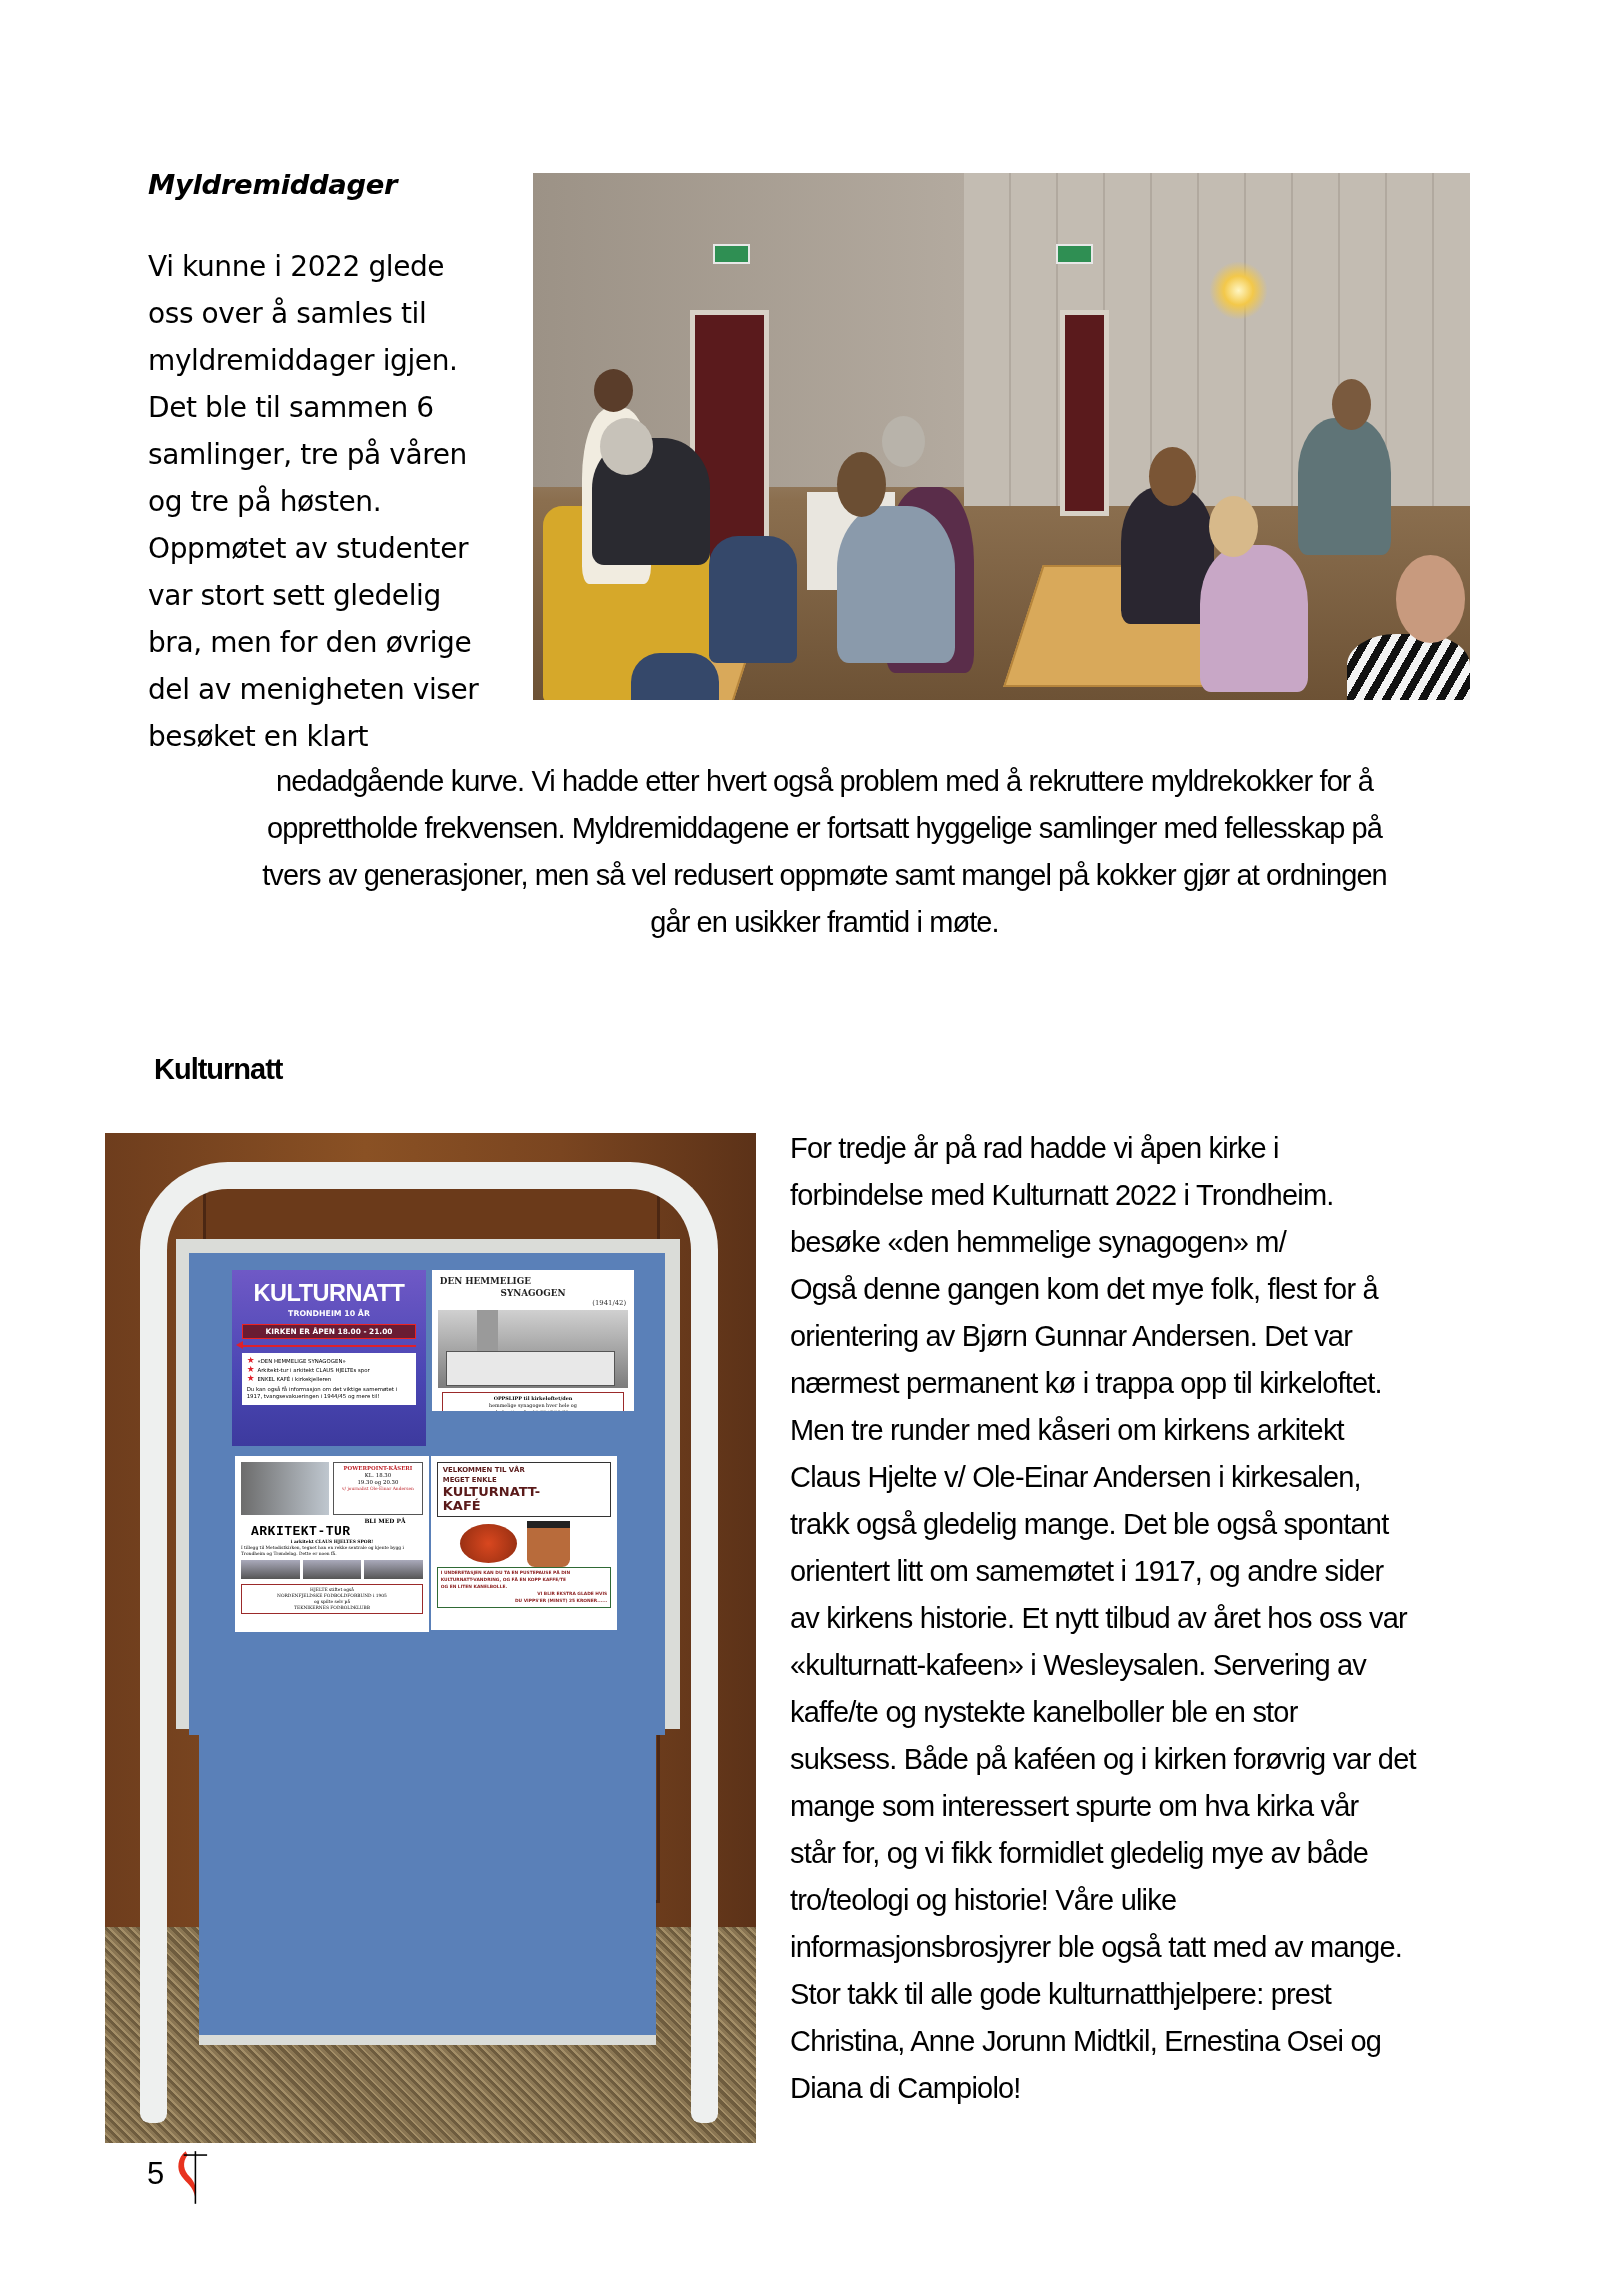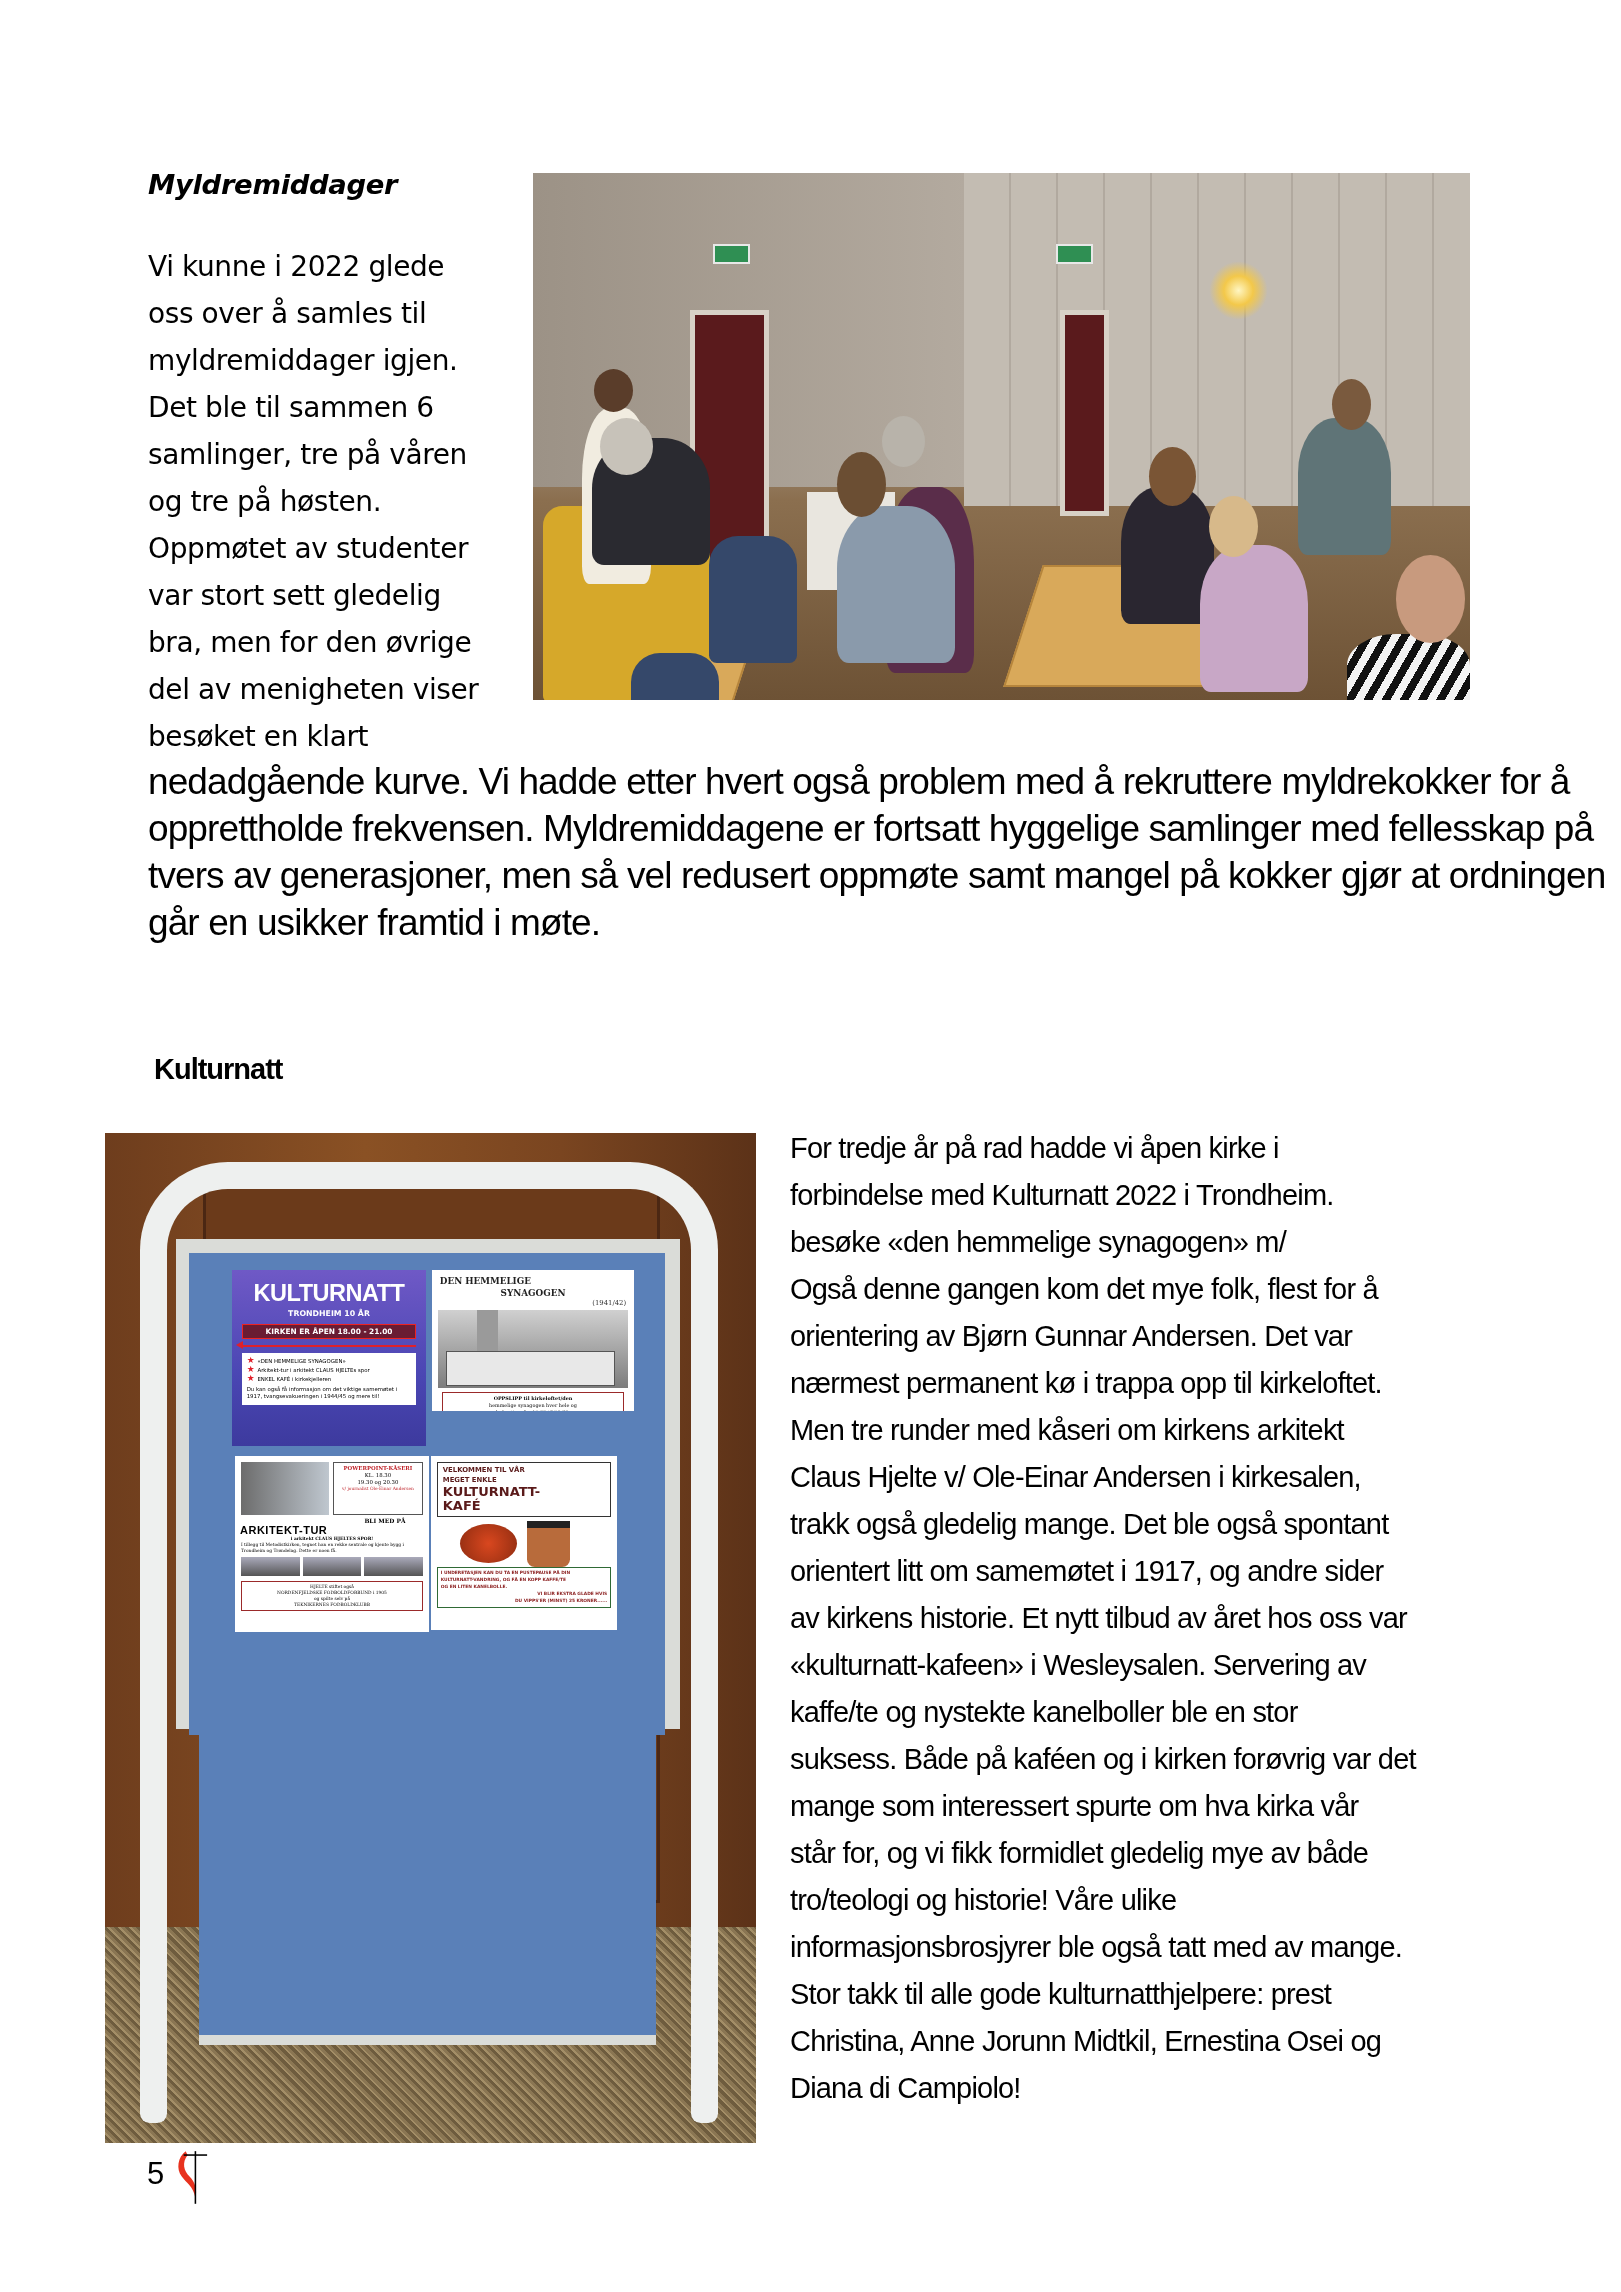--- a/index.html
+++ b/index.html
@@ -5,21 +5,21 @@
   html, body { margin: 0; padding: 0; background: #ffffff; }
   body { width: 1621px; height: 2293px; position: relative; overflow: hidden;
          font-family: "DejaVu Sans", "Liberation Sans", sans-serif; color: #000; }
   .heading { position: absolute; font-weight: bold; font-size: 27.4px; letter-spacing: -0.3px; margin: 0; }
   #h1 { left: 148px; top: 169px; font-style: italic; }
   #h2 { left: 154px; top: 1053px; font-family: "Liberation Sans", sans-serif; font-size: 29px; letter-spacing: -1px; }
   .body-text { font-size: 28px; line-height: 47px; letter-spacing: -0.4px; }
   .narrow-lines { position: absolute; left: 148px; top: 243px; width: 363px; }
   .narrow-lines div { white-space: nowrap; }
   .wide-lines { position: absolute; left: 148px; top: 758px; width: 1353px;
-                font-family: "Liberation Sans", sans-serif; font-size: 37px; letter-spacing: -0.9px; }
+                font-family: "Liberation Sans", sans-serif; font-size: 29px; letter-spacing: -0.9px; text-align: center; }
   .wide-lines div { white-space: nowrap; }
   .right-lines { position: absolute; left: 790px; top: 1125px; width: 745px;
                  font-family: "Liberation Sans", sans-serif; font-size: 29px; line-height: 47px; letter-spacing: -0.8px; }
   .right-lines div { white-space: nowrap; }
 
   
   #photo1 { position: absolute; left: 533px; top: 173px; width: 937px; height: 527px; overflow: hidden;
             background: linear-gradient(180deg, #a79d91 0%, #b7aea3 38%, #8b6f4f 62%, #6d5235 100%); }
   #photo1 .wall-left { position: absolute; left: 0; top: 0; width: 451px; height: 314px; background: linear-gradient(90deg,#9c9286,#b4aba0); }
   #photo1 .wall-right { position: absolute; left: 431px; top: 0; width: 506px; height: 333px;
@@ -63,21 +63,21 @@
   .p-sub-s { font-family: "DejaVu Serif", serif; font-size: 6.9px; text-align: right; padding-right: 7.8px; color: #333; }
   .p-church { margin: 2.9px 5.9px; height: 78px; background: linear-gradient(180deg,#d0d0d0,#7c7c7c); position: relative; }
   .p-church .tower { position: absolute; left: 39px; top: 0; width: 21.6px; height: 47px; background: #9a9a9a; }
   .p-church .plaque { position: absolute; left: 7.8px; top: 41px; width: 167px; height: 33px; background: #e8e8e8; border: 1px solid #555; }
   .p-box { border: 1px solid #9b2a2a; margin: 3.9px 9.8px; font-family: "DejaVu Serif", serif; font-size: 4.9px; line-height: 6.9px; text-align: center; padding: 2px; }
   .p-head-a { display: flex; gap: 3.9px; padding: 5.9px 5.9px 0; }
   .p-portrait { width: 88px; height: 53px; background: linear-gradient(90deg,#6c6c6c,#bfc7cf); }
   .p-kaseri { flex: 1; border: 1px solid #555; font-family: "DejaVu Serif", serif; font-size: 5.4px; text-align: center; line-height: 6.9px; padding-top: 2px; }
   .p-kaseri .red { color: #c0282e; font-weight: bold; }
   .p-blimed { font-family: "DejaVu Serif", serif; font-weight: bold; font-size: 5.9px; text-align: right; padding-right: 23.5px; margin-top: 2px; }
-  .p-arkitekt { font-family: Liberation Sans, sans-serif; font-weight: bold; font-size: 11px; padding-left: 5px; letter-spacing: 0.5px; }
+  .p-arkitekt { font-family: Liberation Mono, monospace; font-weight: bold; font-size: 13px; padding-left: 16px; letter-spacing: 0.5px; }
   .p-small { font-family: "DejaVu Serif", serif; font-size: 4.4px; line-height: 5.9px; padding: 0 5.9px; }
   .p-thumbs { display: flex; gap: 2.9px; padding: 2.9px 5.9px; }
   .p-thumbs span { flex: 1; height: 19.6px; background: linear-gradient(180deg,#aab,#555); }
   .p-kafe-title { border: 1px solid #333; margin: 5.9px 5.9px 0; padding: 2.9px 4.9px; font-family: "DejaVu Sans", sans-serif; font-weight: bold; color: #5a1a1a; font-size: 6.9px; line-height: 9.8px; }
   .p-kafe-title .big { font-size: 13px; line-height: 13.7px; }
   .p-bun { height: 43px; margin: 3.9px 19.6px; position: relative; }
   .p-bun .bun { position: absolute; left: 9.8px; top: 3.9px; width: 57px; height: 39px; border-radius: 50%; background: radial-gradient(circle,#d9471f,#8e2c10); }
   .p-bun .cup { position: absolute; left: 76px; top: 0; width: 43px; height: 39px; background: #b86b3b; border-top: 7.8px solid #222; border-radius: 0 0 7.8px 7.8px; }
   .p-kafe-box { border: 1px solid #2f6a35; margin: 2.9px 5.9px; font-size: 4.4px; line-height: 6.9px; color: #8a1d1d; padding: 2px 2.9px; font-weight: bold; }
 

